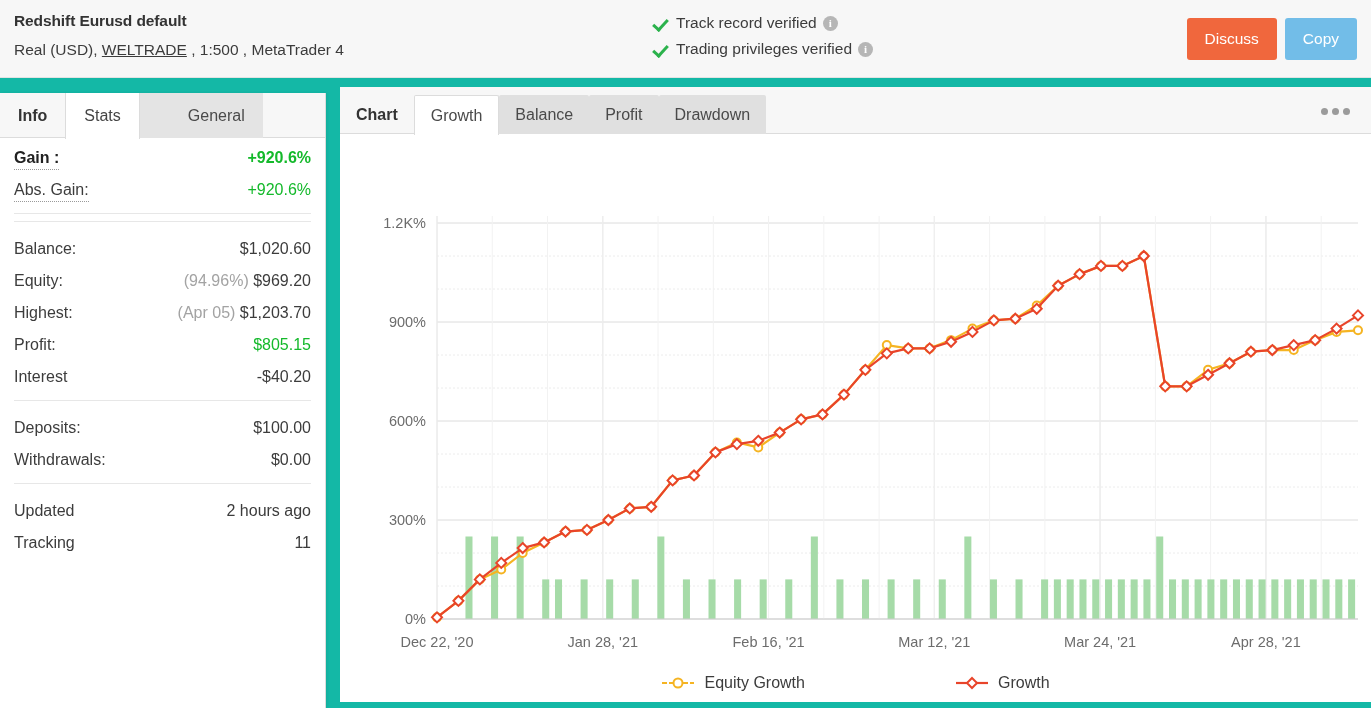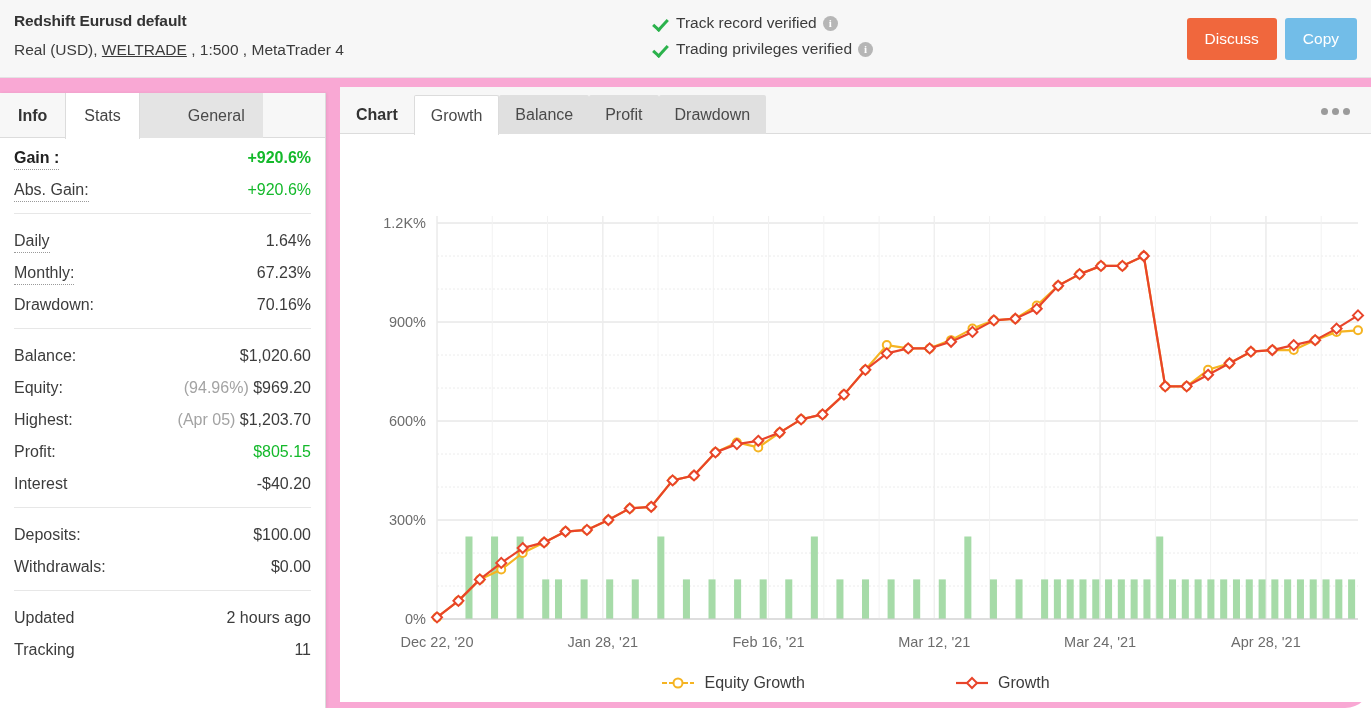--- a/index.html
+++ b/index.html
@@ -2,21 +2,21 @@
 <html><head>
 <meta charset="utf-8">
 <style>
   * { box-sizing: border-box; margin: 0; padding: 0; }
   html, body {
     width: 1371px; height: 708px;
     background: #ffffff;
     font-family: "Liberation Sans", sans-serif;
     overflow: hidden;
   }
-  #app { position: relative; width: 1371px; height: 708px; background:#f9a8d4;border-radius:26px; }
+  #app { position: relative; width: 1371px; height: 708px; background:#14b8a6; }
 
   
   .header {
     position: absolute; left:0; top:0; width:1371px; height:78px;
     background:#f7f7f7; border-bottom:1px solid #e3e3e3;
   }
   .acct-title {
     position:absolute; left:14px; top:12px;
     font-size:15.5px; font-weight:bold; color:#333;
     letter-spacing:-0.1px;
@@ -178,34 +178,20 @@
           <div class="srow">
             <span class="slabel dotted bold">Gain :</span>
             <span><span class="sval greenbold">+920.6%</span></span>
           </div>
           <div class="srow">
             <span class="slabel dotted">Abs. Gain:</span>
             <span><span class="sval green">+920.6%</span></span>
           </div>
         </div>
         <div class="divider"></div>
-        <div class="grp">
-          <div class="srow">
-            <span class="slabel dotted">Daily</span>
-            <span><span class="sval">1.64%</span></span>
-          </div>
-          <div class="srow">
-            <span class="slabel dotted">Monthly:</span>
-            <span><span class="sval">67.23%</span></span>
-          </div>
-          <div class="srow">
-            <span class="slabel">Drawdown:</span>
-            <span><span class="sval">70.16%</span></span>
-          </div>
-        </div>
         <div class="divider"></div>
         <div class="grp">
           <div class="srow">
             <span class="slabel">Balance:</span>
             <span><span class="sval">$1,020.60</span></span>
           </div>
           <div class="srow">
             <span class="slabel">Equity:</span>
             <span><span class="sval dim">(94.96%) </span><span class="sval">$969.20</span></span>
           </div>

